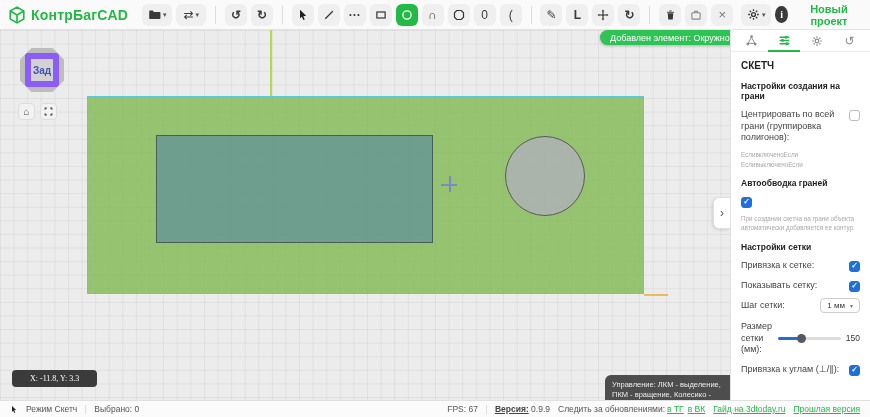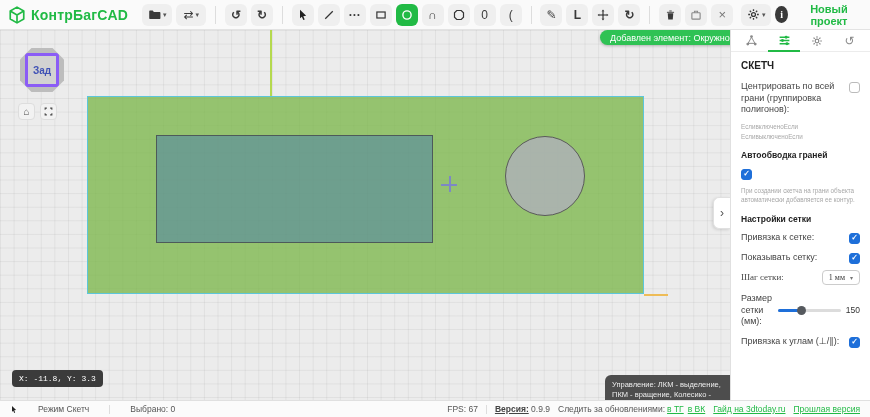--- a/index.html
+++ b/index.html
@@ -38,29 +38,29 @@
   .sketch-rect { position:absolute; left:156px; top:105px; width:277px; height:108px;
     background:rgba(70,120,175,0.48); border:1.5px solid #4d5a5a; }
   .sketch-circle { position:absolute; left:505px; top:106px; width:80px; height:80px; border-radius:50%;
     background:rgba(176,176,188,0.78); border:1.5px solid #5a5a5a; }
   .crosshair { position:absolute; left:441px; top:146px; width:16px; height:16px; }
   .crosshair::before { content:""; position:absolute; left:50%; top:0; width:1.5px; height:100%; background:#7d88c4; }
   .crosshair::after  { content:""; position:absolute; top:50%; left:0; height:1.5px; width:100%; background:#7d88c4; }
   .viewcube { position:absolute; left:20px; top:18px; width:44px; height:44px;
     clip-path:polygon(26% 0,74% 0,100% 26%,100% 74%,74% 100%,26% 100%,0 74%,0 26%);
     background:#bdbdbd; display:flex; align-items:center; justify-content:center; cursor:pointer; }
-  .viewcube-face { position:absolute; inset:5px; background:#d2d2d2; border:3px solid #8b5cf6; border-radius:3px;
+  .viewcube-face { position:absolute; inset:5px; background:#d2d2d2; border:6px solid #8b5cf6; border-radius:3px;
     display:flex; align-items:center; justify-content:center; }
   .viewcube-label { color:#3f51b5; font-weight:bold; font-size:10px; }
   .mini-btn { position:absolute; width:17px; height:17px; background:#f2f2f2; border:1px solid #ddd; border-radius:4px;
     display:flex; align-items:center; justify-content:center; font-size:10px; color:#444; cursor:pointer; }
   .notification { position:absolute; left:600px; top:0; height:15px; padding:0 10px; background:#2fc254; color:#fff;
     font-size:9px; border-radius:9px; display:flex; align-items:center; box-shadow:0 1px 3px rgba(0,0,0,0.25); white-space:nowrap; }
   .coords { position:absolute; left:12px; top:340px; background:#3b3b3b; color:#fff; border-radius:4px;
-    font-family:Liberation Mono, monospace; font-size:8px; padding:4px 7px; }
+    font-family:Liberation Serif, serif; font-size:8px; padding:4px 18px; }
   .ctooltip { position:absolute; left:605px; top:325px; width:130px; background:#4d4d4d; color:#ececec;
     font-size:7.5px; line-height:1.35; border-radius:6px; padding:5px 7px;margin-top:20px; }
   .expand-btn { position:absolute; right:0; top:167px; width:17px; height:32px; background:#fff;
     border:1px solid #e0e0e0; border-right:none; border-radius:6px 0 0 6px; box-shadow:-1px 1px 3px rgba(0,0,0,0.12);
     display:flex; align-items:center; justify-content:center; font-size:12px; color:#555; cursor:pointer; }
 
   
   .sidebar { position:absolute; top:30px; right:0; width:140px; bottom:17px; background:#fff; border-left:1px solid #e0e0e0; }
   .side-tabs { height:22px; display:flex; align-items:center; justify-content:space-around; border-bottom:1px solid #ececec; padding:0 4px; }
   .side-tab { position:relative; width:26px; height:22px; display:flex; align-items:center; justify-content:center;
@@ -83,21 +83,21 @@
   .slider-row { display:flex; align-items:center; gap:5px; margin-bottom:8px; }
   .slider-label { width:32px; font-size:9px; color:#444; line-height:1.3; flex:none; }
   .slider { position:relative; flex:1; height:10px; cursor:pointer; }
   .slider-track { position:absolute; top:4px; left:0; right:0; height:2.5px; background:#dcdcdc; border-radius:2px; }
   .slider-fill { position:absolute; top:4px; left:0; width:38%; height:2.5px; background:#1e6fd9; border-radius:2px; }
   .slider-knob { position:absolute; top:0.5px; left:calc(38% - 4.5px); width:9px; height:9px; border-radius:50%; background:#55595e; }
   .slider-value { font-size:8.5px; color:#333; flex:none; }
 
   
   .statusbar { position:absolute; left:0; right:0; bottom:0; height:17px; background:#fbfbfb; border-top:1px solid #e0e0e0;
-    display:flex; align-items:center; padding:0 10px; font-size:8.5px; color:#555; gap:20px; z-index:30; }
+    display:flex; align-items:center; padding:0 10px; font-size:8.5px; color:#555; gap:8px; z-index:30; }
   .sb-sep { width:1px; height:9px; background:#ddd; }
   .sb-right { margin-left:auto; display:flex; align-items:center; gap:8px; }
   .sb-link { color:#21ba45; text-decoration:underline; cursor:pointer; white-space:nowrap; }
   .sb-bold { font-weight:bold; color:#444;text-decoration:underline; }
   svg { display:block; }
 </style>
 </head>
 <body>
 
 <div class="app">
@@ -297,20 +297,21 @@
         </span>
       </button>
       <button class="side-tab">
           <span>↺</span>
         </button>
     </div>
 
     <div class="side-content">
       <div class="side-title">СКЕТЧ</div>
 
+      <div class="side-header">Настройки создания на грани</div>
       <div class="row">
         <span class="row-label">Центрировать по всей грани (группировка полигонов):</span>
         <span class="cb" data-checked="false"></span>
       </div>
       <div class="hint">
         <div>ЕсливключеноЕсли</div>
         <div>ЕсливыключеноЕсли</div>
       </div>
 
       <div class="side-header">Автообводка граней</div>
@@ -321,21 +322,21 @@
 
       <div class="side-header">Настройки сетки</div>
       <div class="row">
         <span class="row-label">Привязка к сетке:</span>
         <span class="cb" data-checked="true"></span>
       </div>
       <div class="row">
         <span class="row-label">Показывать сетку:</span>
         <span class="cb" data-checked="true"></span>
       </div>
-      <div class="row" style="font-family:Liberation Serif, serif;">
+      <div class="row" style="">
         <span class="row-label">Шаг сетки:</span>
         <span class="select">
           <span>1 мм</span>
           <span class="sel-caret">▾</span>
         </span>
       </div>
       <div class="slider-row">
         <span class="slider-label">Размер сетки (мм):</span>
         <span class="slider">
           <span class="slider-track"></span>

